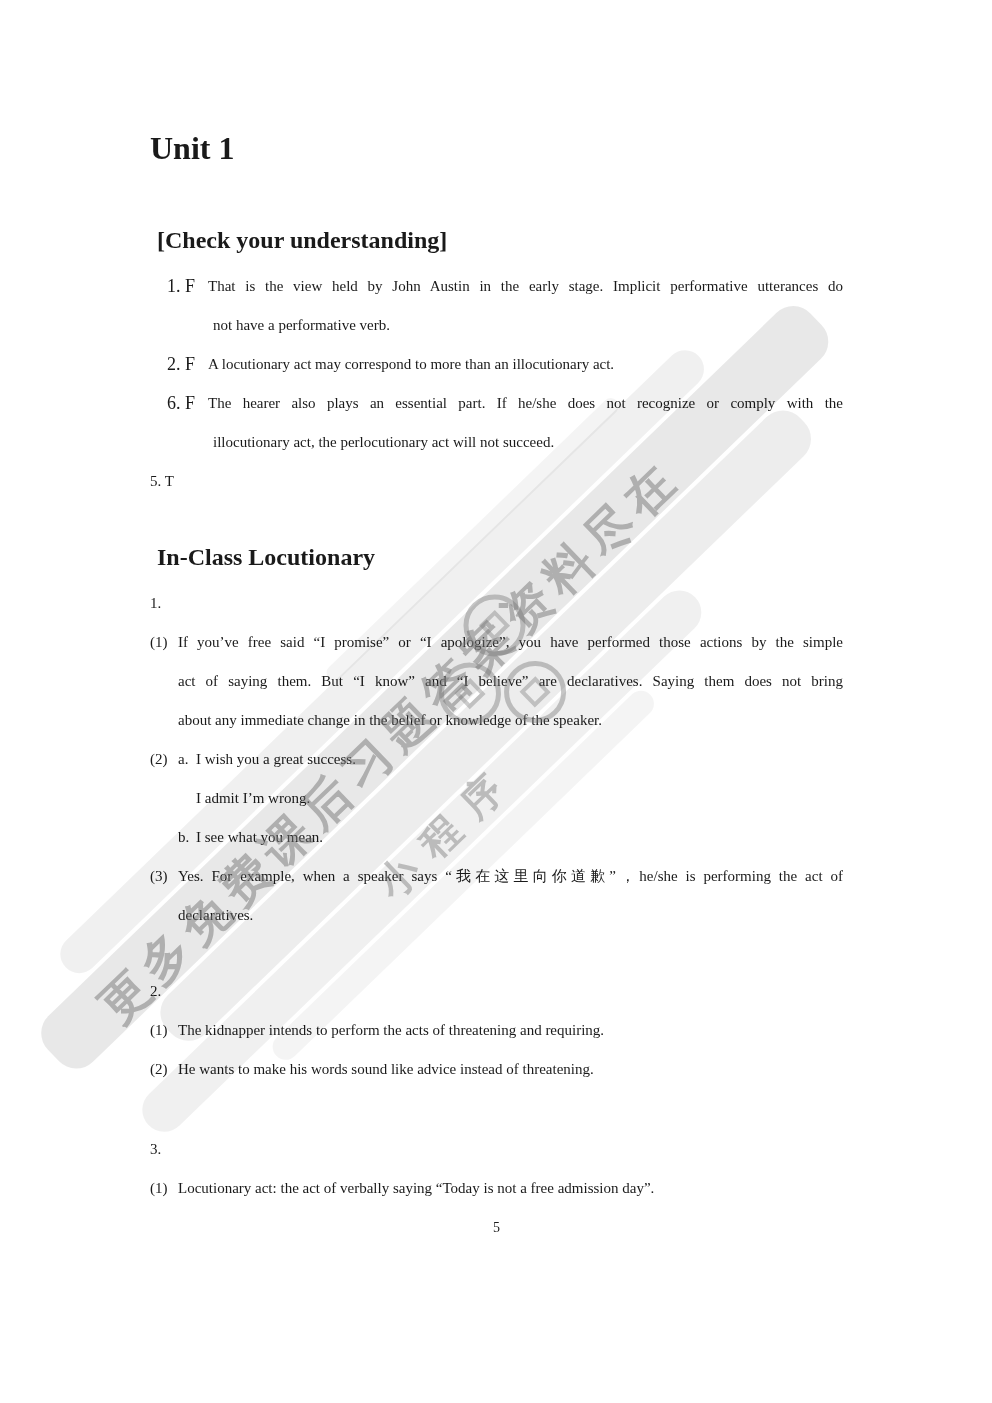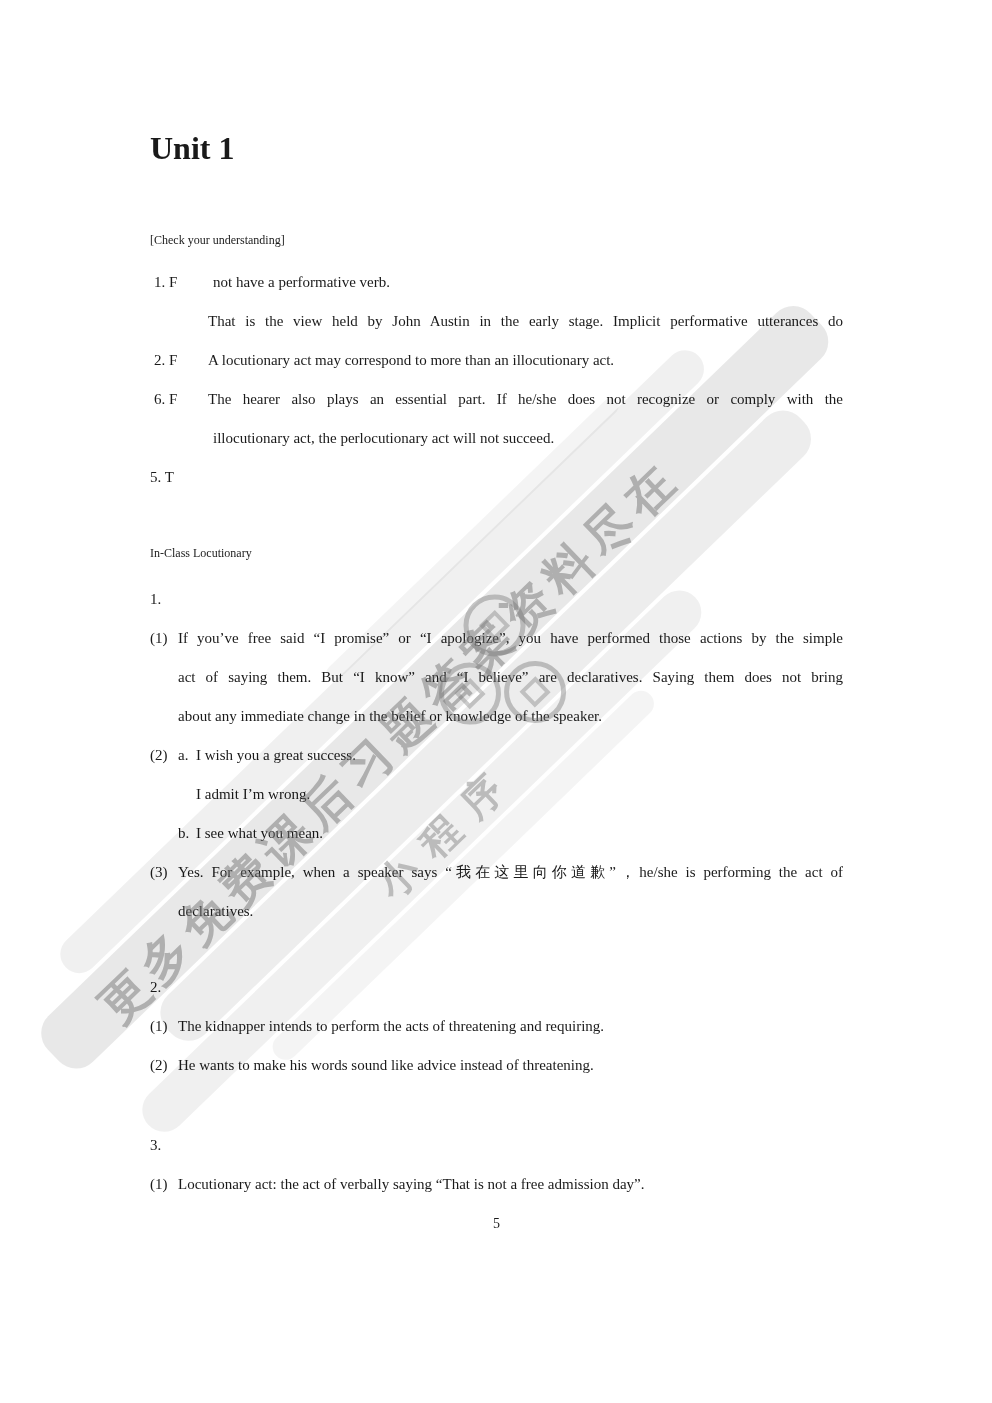--- a/index.html
+++ b/index.html
@@ -8,31 +8,31 @@
     width: 992px;
     height: 1403px;
     background: #ffffff;
     font-family: "Liberation Serif", "DejaVu Serif", serif;
     color: #1a1a1a;
     overflow: hidden;
   }
   .content { position: relative; z-index: 1; padding: 0 149px 0 150px; }
 
   .h-unit { font-size: 32px; font-weight: bold; line-height: 40px; margin: 0; padding-top: 128px; }
-  .h-sec  { font-size: 12px; font-weight: normal; line-height: 40px; margin: 0; }
+  .h-sec  { font-size: 24px; font-weight: bold; line-height: 40px; margin: 7px; }
   .sec-check   { margin-top: 52px; }
   .sec-inclass { margin-top: 36px; }
 
   .body-line { font-size: 15px; line-height: 39px; }
   .jline { text-align: justify; text-align-last: justify; }
   .cont  { margin-left: 5px; }
 
   .cyu-list { margin-top: 3px; }
   .item { position: relative; padding-left: 58px; }
-  .item > .marker { position: absolute; left: 4px; top: 0; font-size: 15px; line-height: 39px; white-space: pre; }
+  .item > .marker { position: absolute; left: 17px; top: 0; font-size: 18px; line-height: 39px; white-space: pre; }
 
   .act-item { position: relative; padding-left: 28px; }
   .act-item > .marker { position: absolute; left: 0; top: 0; font-size: 15px; line-height: 39px; }
   .sub { position: relative; padding-left: 18px; }
   .sub > .marker { position: absolute; left: 0; top: 0; font-size: 15px; line-height: 39px; }
 
   .qnum-1 { margin-top: 7px; }
   .qnum-2 { margin-top: 37px; }
   .qnum-3 { margin-top: 41px; }
 
@@ -72,22 +72,22 @@
   <div class="content">
 
     <h1 class="h-unit">Unit 1</h1>
 
     <h2 class="h-sec sec-check">[Check your understanding]</h2>
 
     <div class="cyu-list">
 
       <div class="item">
         <span class="marker">1. F</span>
+        <div class="body-line jline">That is the view held by John Austin in the early stage. Implicit performative utterances do</div>
         <div class="body-line cont">not have a performative verb.</div>
-        <div class="body-line jline">That is the view held by John Austin in the early stage. Implicit performative utterances do</div>
       </div>
 
       <div class="item">
         <span class="marker">2. F</span>
         <div class="body-line">A locutionary act may correspond to more than an illocutionary act.</div>
       </div>
 
       <div class="item">
         <span class="marker">6. F</span>
         <div class="body-line jline">The hearer also plays an essential part. If he/she does not recognize or comply with the</div>
@@ -138,21 +138,21 @@
 
     <div class="act-item">
       <span class="marker">(2)</span>
       <div class="body-line">He wants to make his words sound like advice instead of threatening.</div>
     </div>
 
     <div class="body-line qnum-3">3.</div>
 
     <div class="act-item">
       <span class="marker">(1)</span>
-      <div class="body-line">Locutionary act: the act of verbally saying “That is not a free admission day”.</div>
+      <div class="body-line">Locutionary act: the act of verbally saying “Today is not a free admission day”.</div>
     </div>
 
     <div class="pageno">5</div>
 
   </div>
 
   <div class="wm">
     <div class="wm-rot">
       <div class="streak s2"></div>
       <div class="streak s1"></div>

